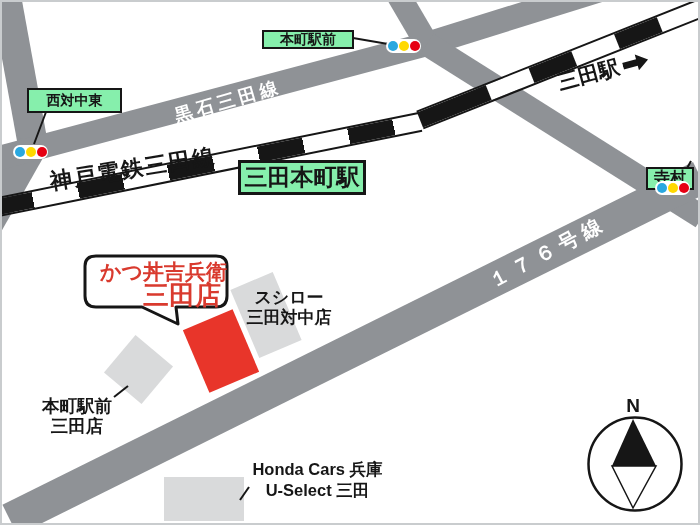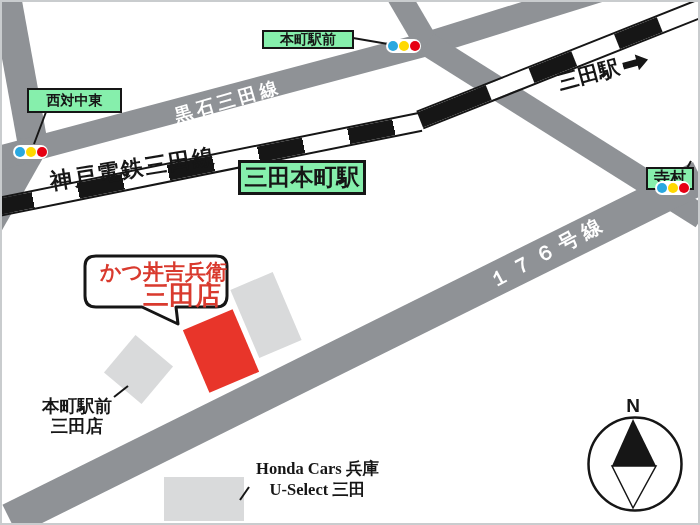--- a/index.html
+++ b/index.html
@@ -90,25 +90,29 @@
   </div>
   <div class="tl" style="left:655px;top:181px;">
     <i class="dot-b"></i>
       <i class="dot-y"></i>
       <i class="dot-r"></i>
   </div>
 
   <div class="bubbletext" style="left:85px;top:258px;width:142px;text-align:right;font-size:21px;">かつ丼吉兵衛</div>
   <div class="bubbletext" style="left:85px;top:278px;width:136px;text-align:right;font-size:26px;">三田店</div>
 
+  <div class="txtblock" style="left:240px;top:288px;width:98px;font-size:17px;line-height:19.5px;">
+    <div>スシロー</div>
+    <div>三田対中店</div>
+  </div>
   <div class="txtblock" style="left:26px;top:396px;width:102px;font-size:17.5px;line-height:20px;">
     <div>本町駅前</div>
     <div>三田店</div>
   </div>
-  <div class="txtblock" style="left:240px;top:459px;width:155px;font-size:16.5px;line-height:20.5px;font-family:Liberation Serif, serif;">
+  <div class="txtblock" style="left:240px;top:459px;width:155px;font-size:16.5px;line-height:20.5px;font-family:Liberation Sans, sans-serif;">
     <div>Honda Cars 兵庫</div>
     <div>U-Select 三田</div>
   </div>
 
   <div class="blacktext" style="left:633px;top:406px;font-size:19px;transform:translate(-50%,-50%);z-index:6;">N</div>
 
   <div id="frame"></div>
 </div>
 
 </body></html>

